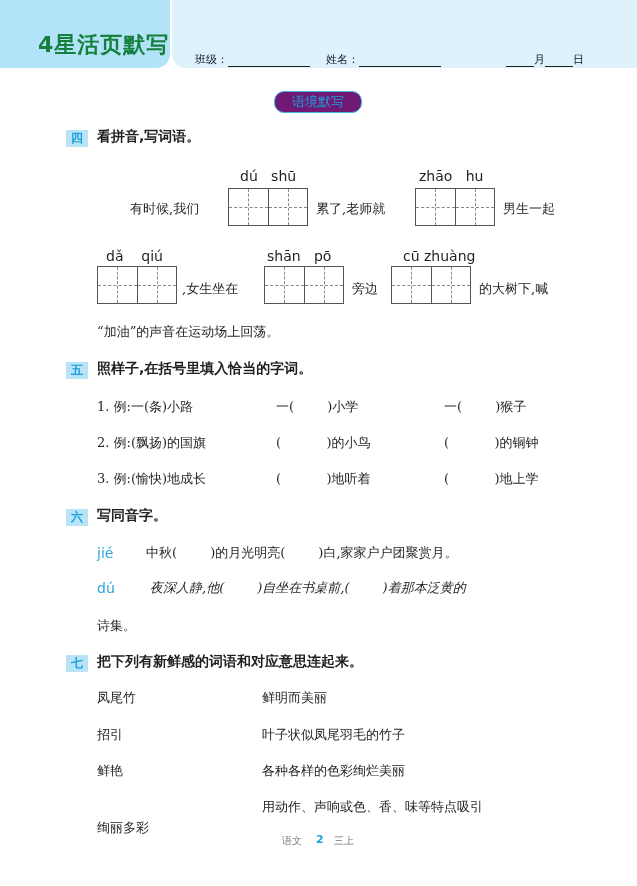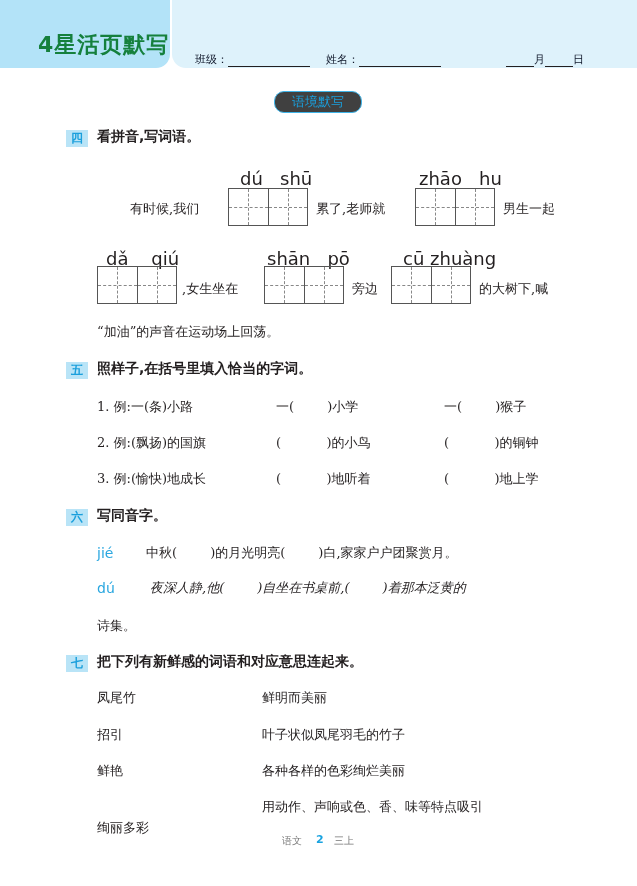--- a/index.html
+++ b/index.html
@@ -6,27 +6,27 @@
   body { width:637px; height:886px; background:#ffffff; position:relative; overflow:hidden;
          font-family: "DejaVu Serif", "Liberation Serif", serif; color:#231f20; }
   .abs { position:absolute; }
   
   .hdr-left { left:0; top:0; width:170px; height:68px; background:#b3e3f8; border-bottom-right-radius:14px; }
   .hdr-right { left:172px; top:0; width:465px; height:68px; background:#def2fb; border-bottom-left-radius:14px; }
   .brand { left:38px; top:30px; font-family:"DejaVu Sans", sans-serif; font-weight:bold; font-size:22px; color:#15803d; letter-spacing:1px; }
   .hdr-field { font-family:"DejaVu Sans", sans-serif; font-size:11px; color:#0f172a; top:52px; }
   .uline { display:inline-block; border-bottom:1px solid #231f20; height:14px; vertical-align:bottom; }
   
-  .pill { left:274px; top:91px; width:86px; height:20px; border:1.2px solid #3fb4e8; border-radius:10px; background:#404040;
+  .pill { left:274px; top:91px; width:86px; height:20px; border:1.2px solid #3fb4e8; border-radius:10px; background:#701a75;
           font-family:"DejaVu Sans", sans-serif; font-size:13px; color:#1a9fdc; text-align:center; line-height:20px; }
   .qnum { width:22px; height:17px; background:#b9e4f7; color:#1a9fdc; font-family:"DejaVu Sans", sans-serif; font-size:12px;
           font-weight:bold; text-align:center; line-height:17px; }
   .qtitle { font-family:"DejaVu Sans", sans-serif; font-size:14px; font-weight:bold; color:#231f20; }
   .txt { font-size:13px; white-space:nowrap; }
-  .py { font-family:"DejaVu Sans", sans-serif; font-size:18px; color:#231f20; }
+  .py { font-family:"DejaVu Sans", sans-serif; font-size:14px; color:#231f20; }
   .pyblue { font-family:"DejaVu Sans", sans-serif; font-size:14px; color:#2aa7e0; }
   
   .box2 { width:80px; height:38px; border:1.3px solid #555; display:flex; box-sizing:border-box; }
   .cell { flex:1; position:relative; box-sizing:border-box; }
   .cell + .cell { border-left:1.3px solid #555; }
   .cell::before { content:""; position:absolute; left:50%; top:0; bottom:0; border-left:1px dashed #888; }
   .cell::after { content:""; position:absolute; top:50%; left:0; right:0; border-top:1px dashed #888; }
   .footer { font-family:"DejaVu Sans", sans-serif; font-size:10px; color:#777; }
 </style>
 </head>

